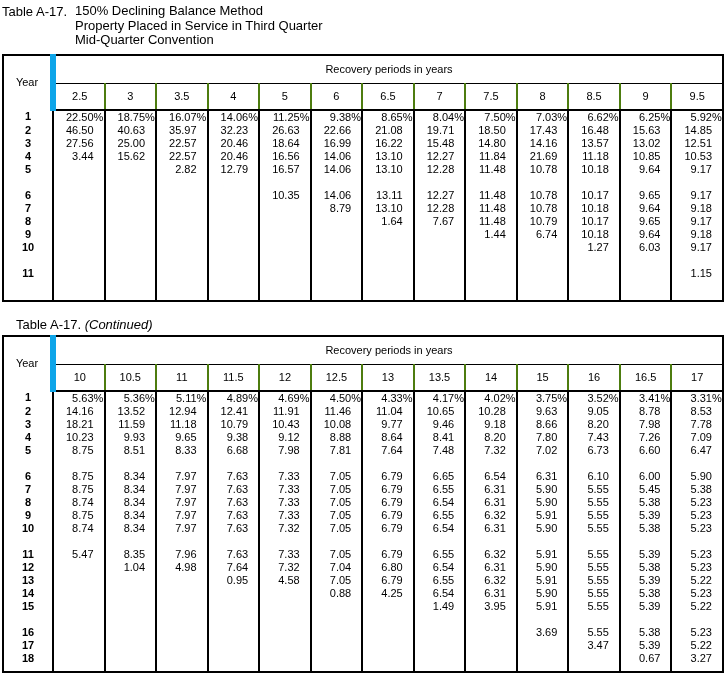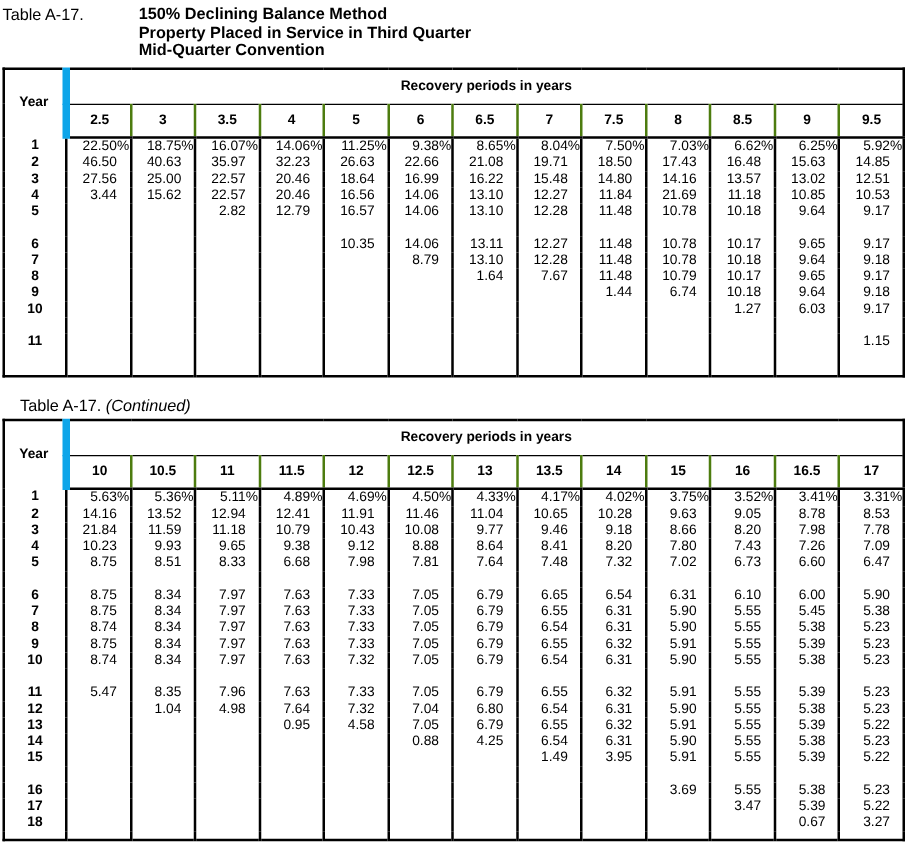--- a/index.html
+++ b/index.html
@@ -1,29 +1,29 @@
 <!DOCTYPE html>
 <html><head>
 <meta charset="utf-8">
 <style>
   html,body{margin:0;padding:0;background:#fff;color:#000;}
   body{width:725px;height:674px;font-family:"Liberation Sans",sans-serif;overflow:hidden;}
   .page{padding:3px 19px 0 2px;}
 
   .titleblock{display:flex;align-items:flex-start;margin:1px 0 6px 0;}
   .title-label{font-size:13px;width:73px;flex:none;}
-  .title-lines{font-weight:bold;font-size:13px;line-height:14.5px;margin-left:36px;}
+  .title-lines{font-weight:normal;font-size:13px;line-height:14.5px;}
 
   .caption2{margin:15px 0 3px 14px;font-size:13px;}
   .caption2 .cont{font-style:italic;}
 
   table.a17{border-collapse:collapse;table-layout:fixed;width:722px;border:2px solid #000;}
   col.year-col{width:50px;}
   th,td{padding:0;font-size:11px;line-height:13px;}
-  thead th{font-weight:bold;text-align:center;vertical-align:middle;}
+  thead th{font-weight:normal;text-align:center;vertical-align:middle;}
   th.year-head{border-right:6px solid #0ea5e9;}
   tr.group-row th.group{border-bottom:1px solid #000;height:27px;}
   tr.cols-row th{border-left:2px solid #4d7c0f;border-bottom:2px solid #000;height:25px;}
   tbody tr{height:13px;}
   tbody td{border-left:2px solid #000;text-align:right;padding-right:10px;vertical-align:middle;white-space:nowrap;}
   tbody td.year{border-left:none;text-align:center;font-weight:bold;padding-right:0;}
   .pct{display:inline-block;width:0;overflow:visible;}
 </style>
 </head>
 <body>
@@ -352,21 +352,21 @@
           <td>11.04</td>
           <td>10.65</td>
           <td>10.28</td>
           <td>9.63</td>
           <td>9.05</td>
           <td>8.78</td>
           <td>8.53</td>
         </tr>
         <tr>
           <td class="year">3</td>
-          <td>21.84</td>
+          <td>18.21</td>
           <td>11.59</td>
           <td>11.18</td>
           <td>10.79</td>
           <td>10.43</td>
           <td>10.08</td>
           <td>9.77</td>
           <td>9.46</td>
           <td>9.18</td>
           <td>8.66</td>
           <td>8.20</td>

